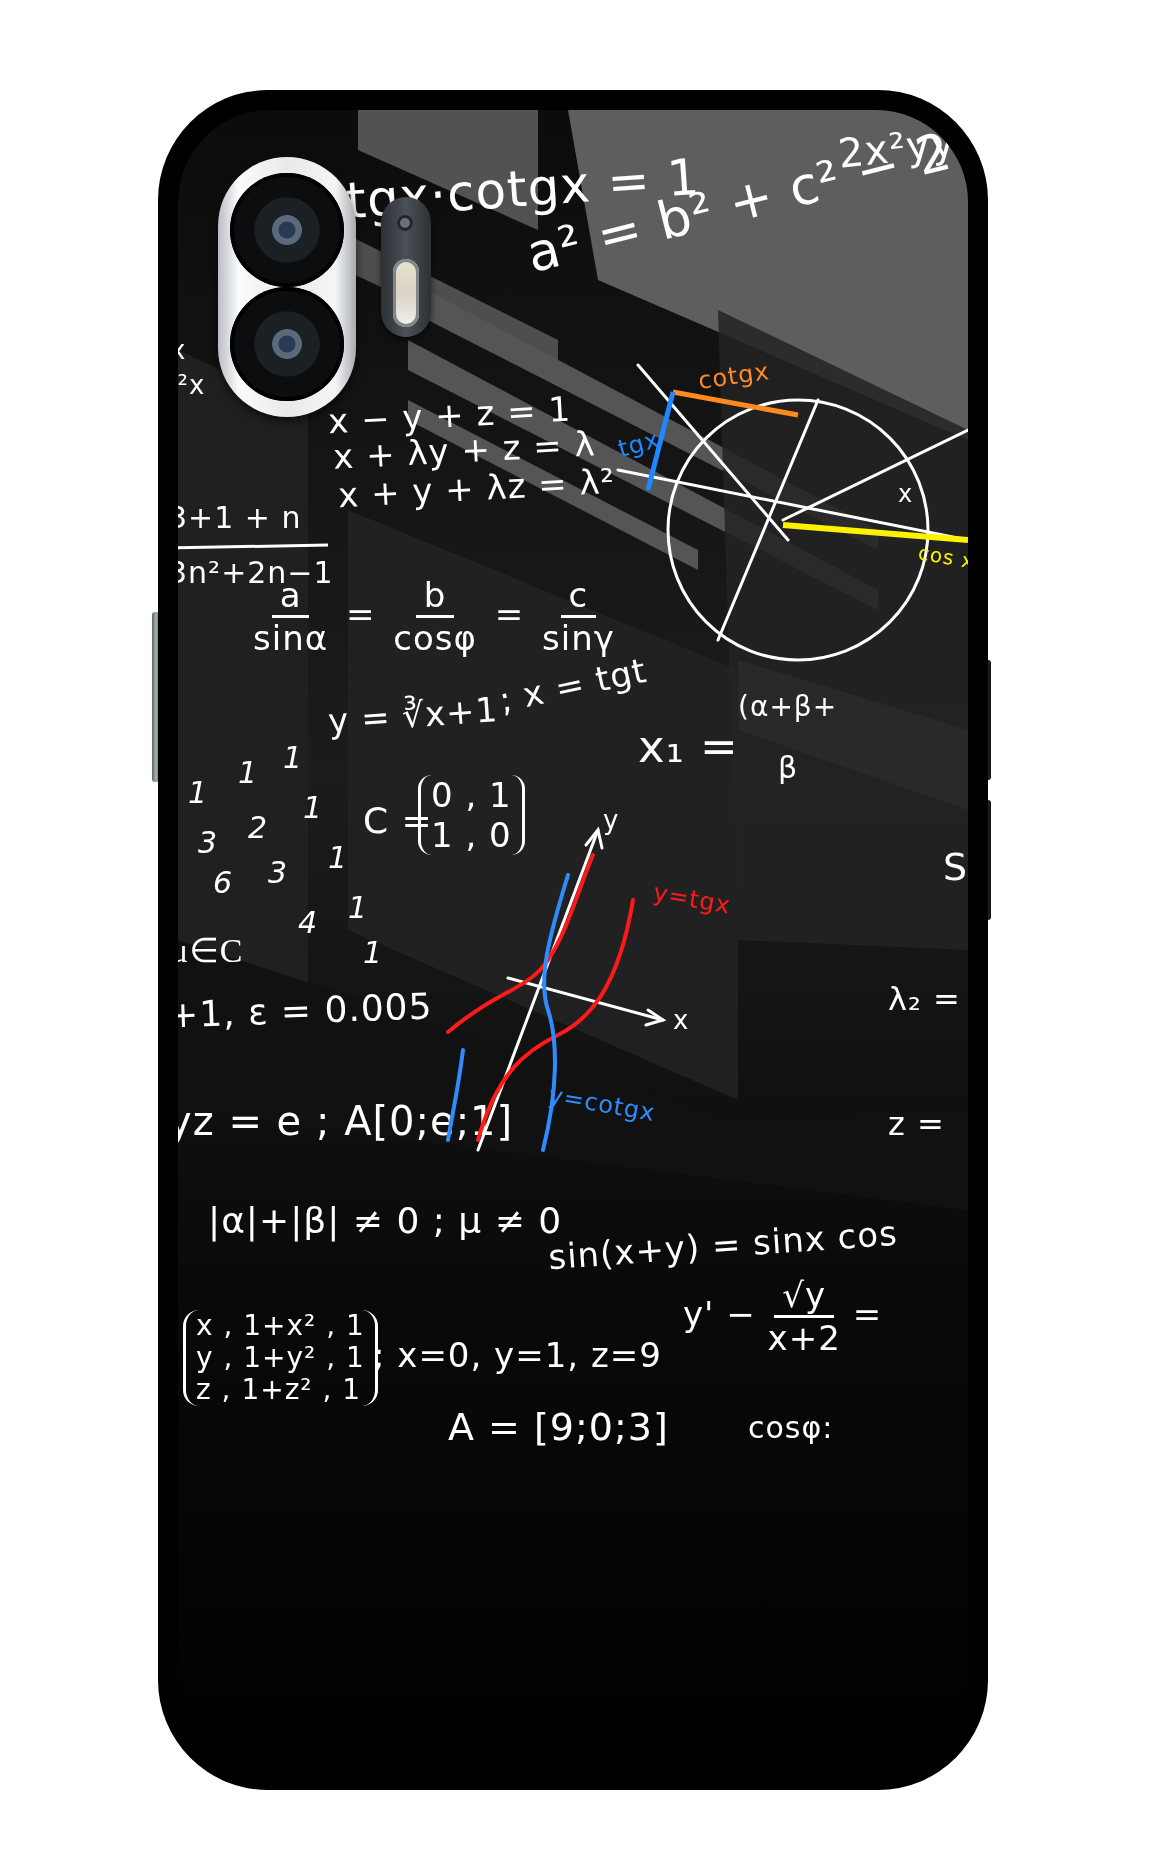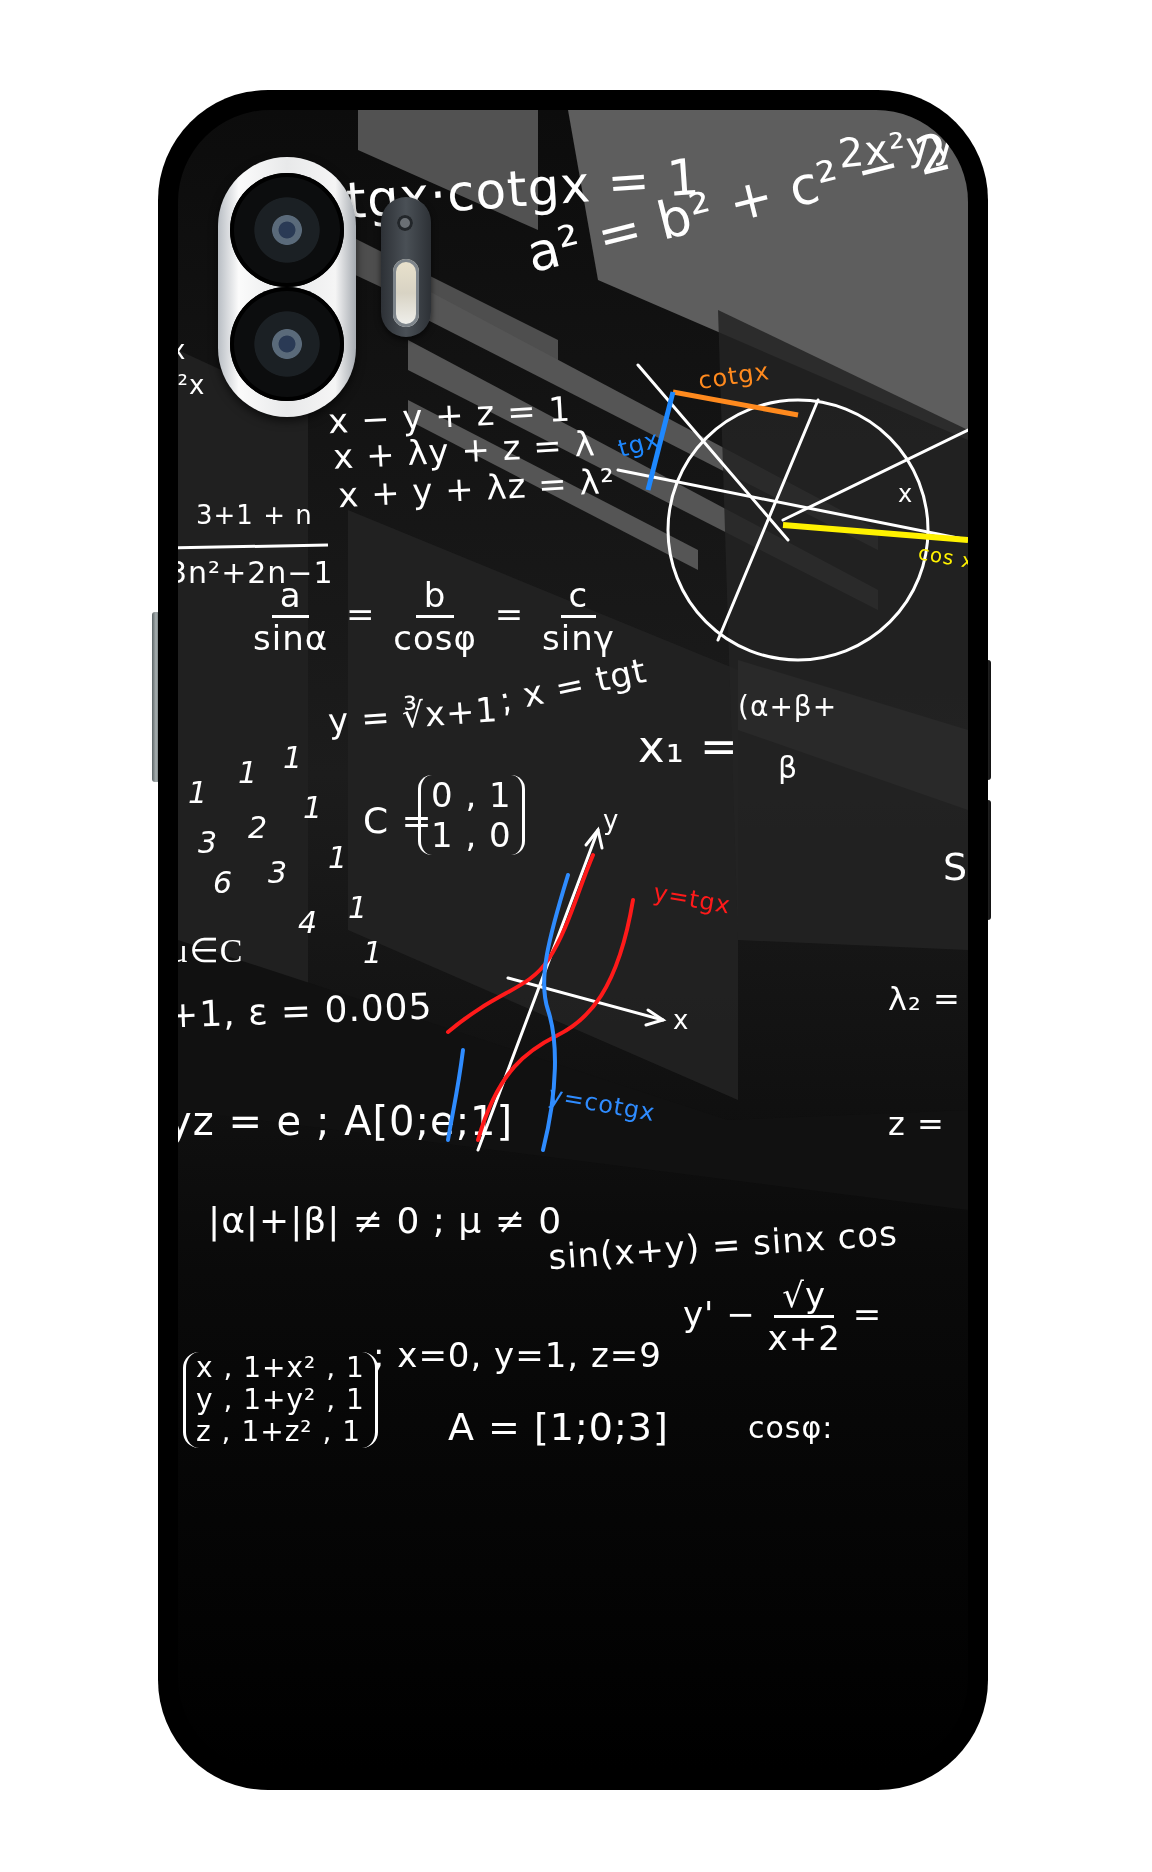--- a/index.html
+++ b/index.html
@@ -72,21 +72,21 @@
     <div class="chalk" style="left:660px;top:14px;font-size:40px;transform:rotate(-6deg);">2x²yy'</div>
     <div class="chalk" style="left:350px;top:115px;font-size:52px;transform:rotate(-14deg);transform-origin:left;">a² = b² + c² − 2</div>
 
     <div class="chalk" style="left:-8px;top:225px;font-size:26px;">x</div>
     <div class="chalk" style="left:-18px;top:260px;font-size:26px;">g²x</div>
 
     <div class="chalk" style="left:150px;top:285px;font-size:34px;transform:rotate(-3deg);">x − y + z = 1</div>
     <div class="chalk" style="left:155px;top:320px;font-size:34px;transform:rotate(-3deg);">x + λy + z = λ</div>
     <div class="chalk" style="left:160px;top:358px;font-size:34px;transform:rotate(-3deg);">x + y + λz = λ²</div>
 
-    <div class="chalk" style="left:-10px;top:390px;font-size:26px;margin-left:28px;">3+1 + n</div>
+    <div class="chalk" style="left:-10px;top:390px;font-size:30px;">3+1 + n</div>
     <div class="chalk" style="left:-10px;top:435px;width:160px;height:3px;background:#fff;transform:rotate(-1deg);"></div>
     <div class="chalk" style="left:-10px;top:445px;font-size:30px;">3n²+2n−1</div>
 
     <div class="chalk" style="left:75px;top:465px;font-size:34px;">
       <span class="frac">
           <span class="num">a</span>
           <span>sinα</span>
         </span>
       <span style="margin:0 6px;">=</span>
       <span class="frac">
@@ -140,27 +140,27 @@
 
     <div class="chalk" style="left:505px;top:1165px;font-size:34px;">
       <span>y' −</span>
       <span class="frac">
           <span class="num">√y</span>
           <span>x+2</span>
         </span>
       <span>=</span>
     </div>
 
-    <div class="chalk" style="left:5px;top:1200px;font-size:28px;line-height:32px;border-left:3px solid #fff;border-right:3px solid #fff;border-radius:16px;padding:0 10px;margin-top:42px;">
+    <div class="chalk" style="left:5px;top:1200px;font-size:28px;line-height:32px;border-left:3px solid #fff;border-right:3px solid #fff;border-radius:16px;padding:0 10px;">
       <div>x , 1+x² , 1</div>
       <div>y , 1+y² , 1</div>
       <div>z , 1+z² , 1</div>
     </div>
     <div class="chalk" style="left:195px;top:1225px;font-size:34px;">; x=0, y=1, z=9</div>
-    <div class="chalk" style="left:270px;top:1295px;font-size:38px;">A = [1;0;3]</div>
+    <div class="chalk" style="left:270px;top:1295px;font-size:38px;">A = [9;0;3]</div>
     <div class="chalk" style="left:570px;top:1300px;font-size:30px;">cosφ:</div>
 
     <svg class="overlay" width="790" height="1660">
       <g fill="none" stroke="#fff" stroke-width="3" stroke-linecap="round">
         <circle cx="620" cy="420" r="130"></circle>
         <line x1="440" y1="360" x2="790" y2="430"></line>
         <line x1="460" y1="255" x2="610" y2="430"></line>
         <line x1="640" y1="290" x2="540" y2="530"></line>
         <line x1="605" y1="410" x2="790" y2="320"></line>
       </g>

